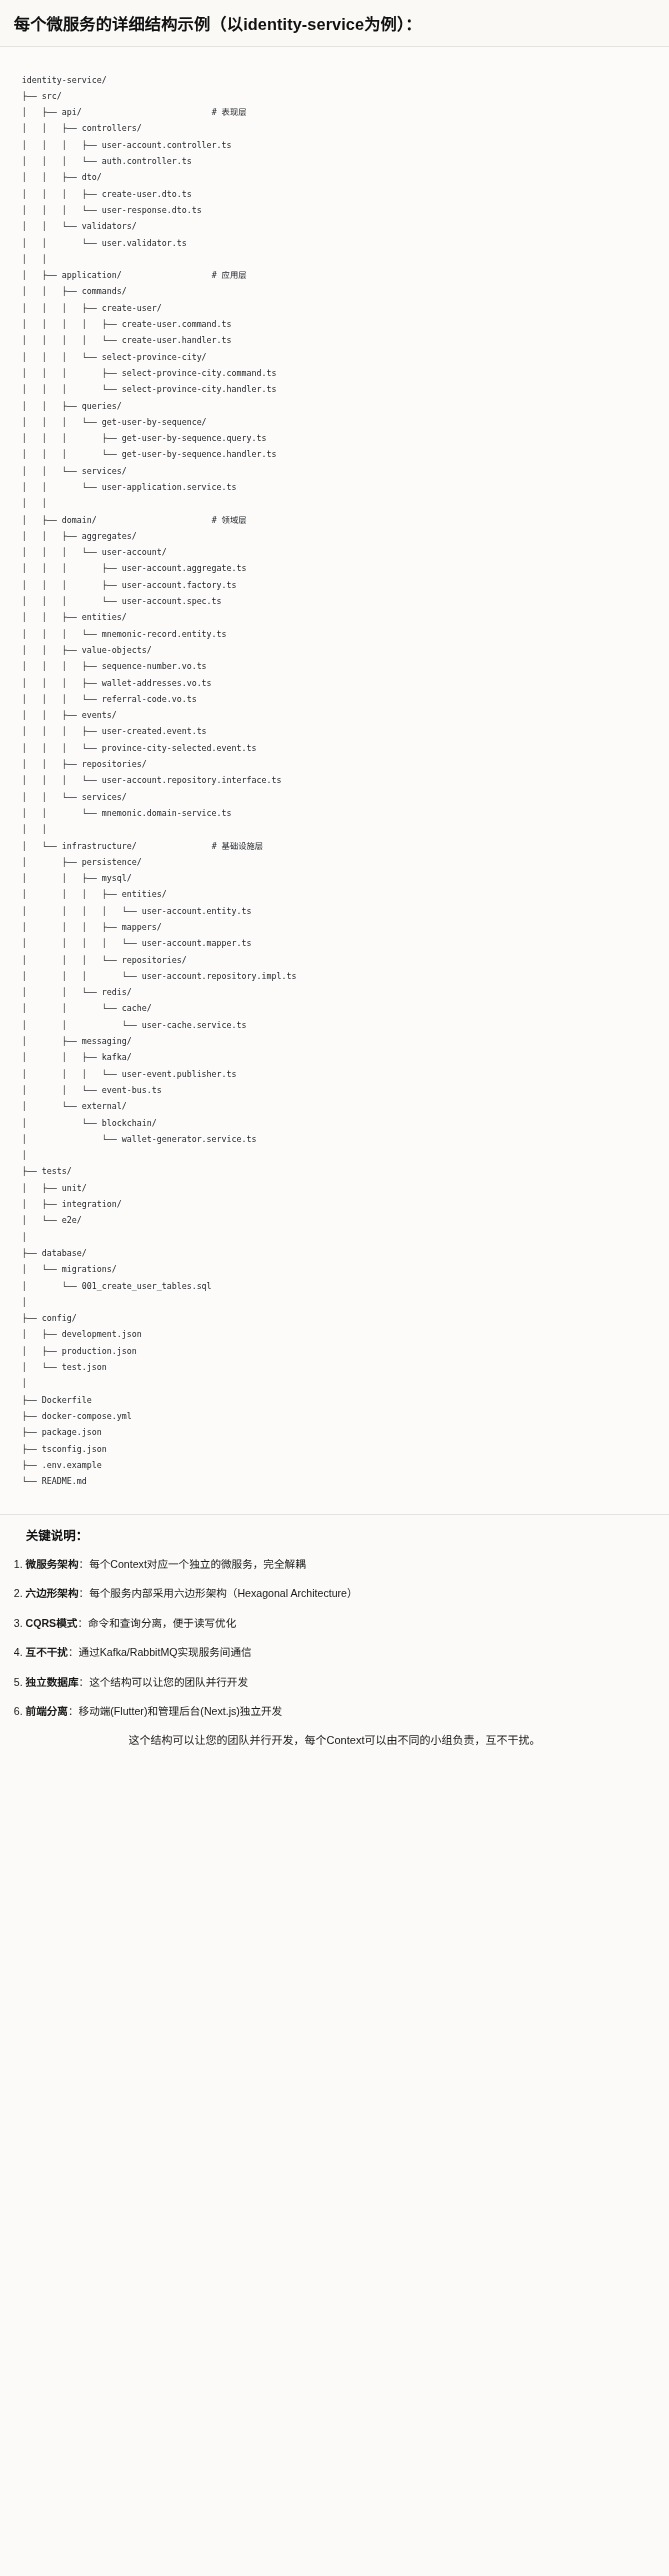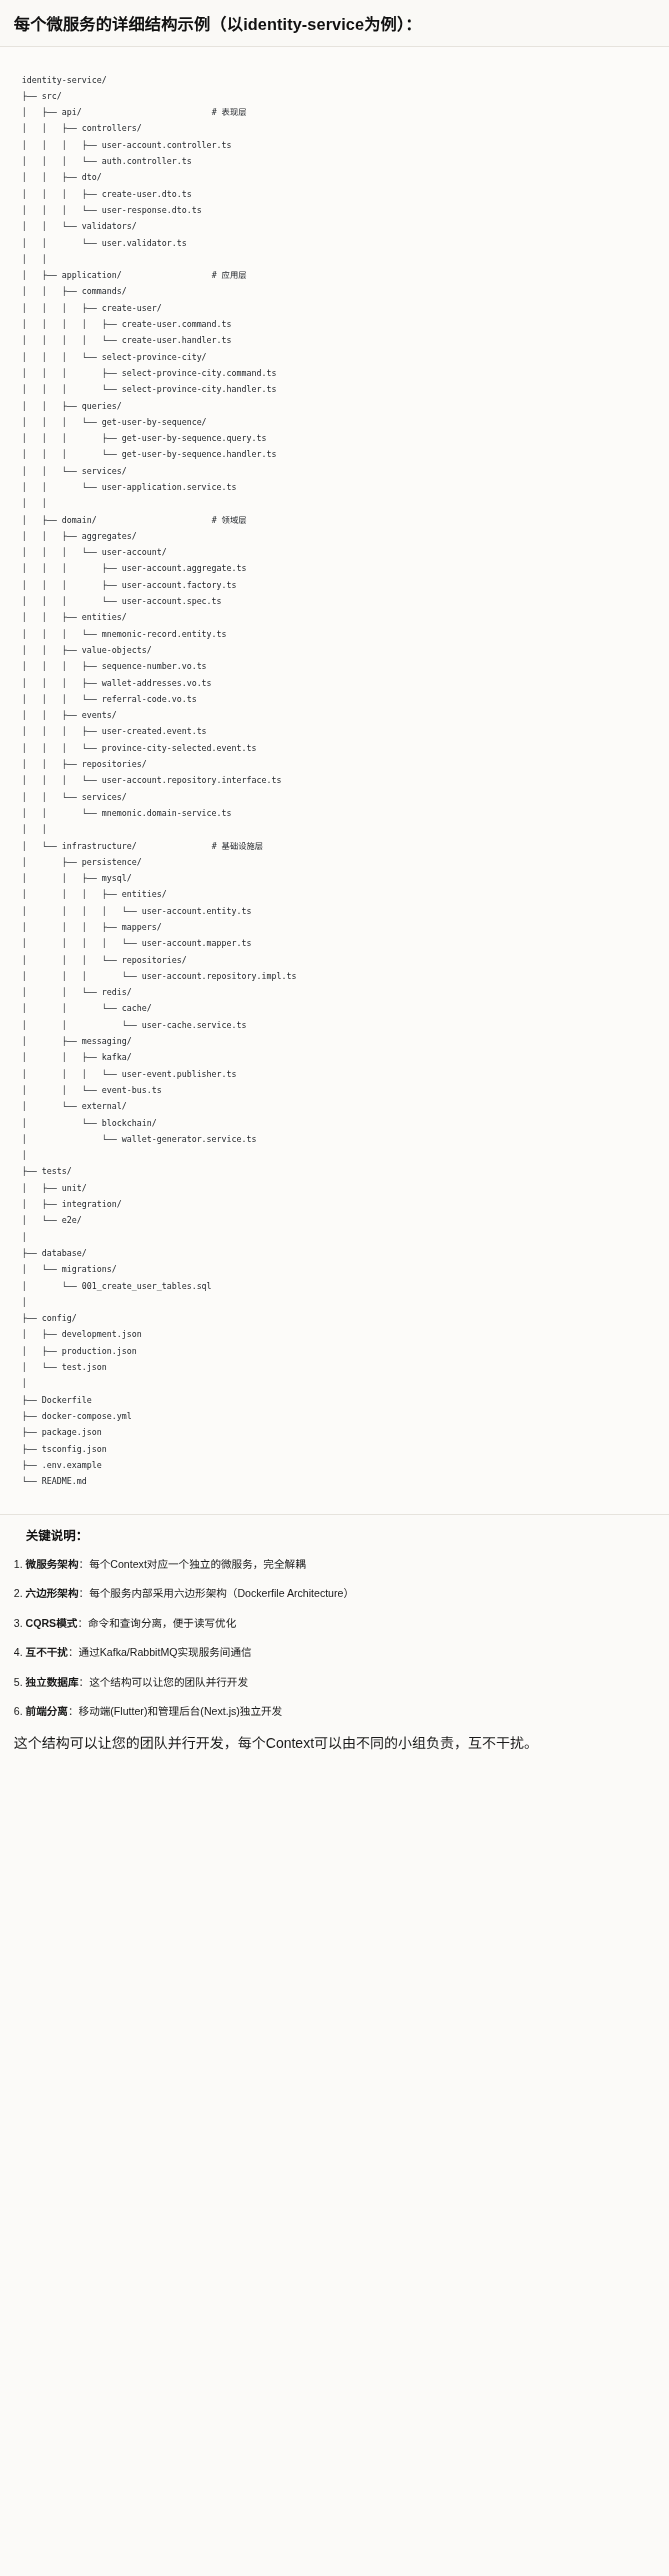--- a/index.html
+++ b/index.html
@@ -83,44 +83,45 @@
     font-weight: 400;
   }
   .note-item .term {
     font-weight: 700;
     margin-top: 37px;
   }
   .note-item .desc {
     font-weight: 400;
   }
   .note-footer {
-    font-size: 14px;
+    font-size: 11px;
     line-height: 1.6;
     color: #1a1a1a;
     margin: 3.8px 0 0 0;
+    text-align: center;
   }
 </style>
 </head>
 <body>
 
 <div class="page">
 
   <header class="doc-header">
     <h1 class="doc-title">每个微服务的详细结构示例（以identity-service为例）：</h1>
   </header>
 
   <section class="tree-block">
     <pre class="tree" id="tree-root"><span class="ln">identity-service/</span><span class="ln">├── src/</span><span class="ln">│   ├── api/                          <span class="cmt"># 表现层</span></span><span class="ln">│   │   ├── controllers/</span><span class="ln">│   │   │   ├── user-account.controller.ts</span><span class="ln">│   │   │   └── auth.controller.ts</span><span class="ln">│   │   ├── dto/</span><span class="ln">│   │   │   ├── create-user.dto.ts</span><span class="ln">│   │   │   └── user-response.dto.ts</span><span class="ln">│   │   └── validators/</span><span class="ln">│   │       └── user.validator.ts</span><span class="ln">│   │</span><span class="ln">│   ├── application/                  <span class="cmt"># 应用层</span></span><span class="ln">│   │   ├── commands/</span><span class="ln">│   │   │   ├── create-user/</span><span class="ln">│   │   │   │   ├── create-user.command.ts</span><span class="ln">│   │   │   │   └── create-user.handler.ts</span><span class="ln">│   │   │   └── select-province-city/</span><span class="ln">│   │   │       ├── select-province-city.command.ts</span><span class="ln">│   │   │       └── select-province-city.handler.ts</span><span class="ln">│   │   ├── queries/</span><span class="ln">│   │   │   └── get-user-by-sequence/</span><span class="ln">│   │   │       ├── get-user-by-sequence.query.ts</span><span class="ln">│   │   │       └── get-user-by-sequence.handler.ts</span><span class="ln">│   │   └── services/</span><span class="ln">│   │       └── user-application.service.ts</span><span class="ln">│   │</span><span class="ln">│   ├── domain/                       <span class="cmt"># 领域层</span></span><span class="ln">│   │   ├── aggregates/</span><span class="ln">│   │   │   └── user-account/</span><span class="ln">│   │   │       ├── user-account.aggregate.ts</span><span class="ln">│   │   │       ├── user-account.factory.ts</span><span class="ln">│   │   │       └── user-account.spec.ts</span><span class="ln">│   │   ├── entities/</span><span class="ln">│   │   │   └── mnemonic-record.entity.ts</span><span class="ln">│   │   ├── value-objects/</span><span class="ln">│   │   │   ├── sequence-number.vo.ts</span><span class="ln">│   │   │   ├── wallet-addresses.vo.ts</span><span class="ln">│   │   │   └── referral-code.vo.ts</span><span class="ln">│   │   ├── events/</span><span class="ln">│   │   │   ├── user-created.event.ts</span><span class="ln">│   │   │   └── province-city-selected.event.ts</span><span class="ln">│   │   ├── repositories/</span><span class="ln">│   │   │   └── user-account.repository.interface.ts</span><span class="ln">│   │   └── services/</span><span class="ln">│   │       └── mnemonic.domain-service.ts</span><span class="ln">│   │</span><span class="ln">│   └── infrastructure/               <span class="cmt"># 基础设施层</span></span><span class="ln">│       ├── persistence/</span><span class="ln">│       │   ├── mysql/</span><span class="ln">│       │   │   ├── entities/</span><span class="ln">│       │   │   │   └── user-account.entity.ts</span><span class="ln">│       │   │   ├── mappers/</span><span class="ln">│       │   │   │   └── user-account.mapper.ts</span><span class="ln">│       │   │   └── repositories/</span><span class="ln">│       │   │       └── user-account.repository.impl.ts</span><span class="ln">│       │   └── redis/</span><span class="ln">│       │       └── cache/</span><span class="ln">│       │           └── user-cache.service.ts</span><span class="ln">│       ├── messaging/</span><span class="ln">│       │   ├── kafka/</span><span class="ln">│       │   │   └── user-event.publisher.ts</span><span class="ln">│       │   └── event-bus.ts</span><span class="ln">│       └── external/</span><span class="ln">│           └── blockchain/</span><span class="ln">│               └── wallet-generator.service.ts</span><span class="ln">│</span><span class="ln">├── tests/</span><span class="ln">│   ├── unit/</span><span class="ln">│   ├── integration/</span><span class="ln">│   └── e2e/</span><span class="ln">│</span><span class="ln">├── database/</span><span class="ln">│   └── migrations/</span><span class="ln">│       └── 001_create_user_tables.sql</span><span class="ln">│</span><span class="ln">├── config/</span><span class="ln">│   ├── development.json</span><span class="ln">│   ├── production.json</span><span class="ln">│   └── test.json</span><span class="ln">│</span><span class="ln">├── Dockerfile</span><span class="ln">├── docker-compose.yml</span><span class="ln">├── package.json</span><span class="ln">├── tsconfig.json</span><span class="ln">├── .env.example</span><span class="ln">└── README.md</span></pre>
   </section>
 
   <section class="notes-block">
     <h2 class="notes-title">关键说明：</h2>
     <div id="notes-list">
         <p class="note-item"><span class="idx">1. </span><span class="term">微服务架构</span><span class="desc">：每个Context对应一个独立的微服务，完全解耦</span></p>
-        <p class="note-item"><span class="idx">2. </span><span class="term">六边形架构</span><span class="desc">：每个服务内部采用六边形架构（Dockerfile Architecture）</span></p>
+        <p class="note-item"><span class="idx">2. </span><span class="term">六边形架构</span><span class="desc">：每个服务内部采用六边形架构（Hexagonal Architecture）</span></p>
         <p class="note-item"><span class="idx">3. </span><span class="term">CQRS模式</span><span class="desc">：命令和查询分离，便于读写优化</span></p>
         <p class="note-item"><span class="idx">4. </span><span class="term">互不干扰</span><span class="desc">：通过Kafka/RabbitMQ实现服务间通信</span></p>
         <p class="note-item"><span class="idx">5. </span><span class="term">独立数据库</span><span class="desc">：这个结构可以让您的团队并行开发</span></p>
         <p class="note-item"><span class="idx">6. </span><span class="term">前端分离</span><span class="desc">：移动端(Flutter)和管理后台(Next.js)独立开发</span></p>
       </div>
     <p class="note-footer">这个结构可以让您的团队并行开发，每个Context可以由不同的小组负责，互不干扰。</p>
   </section>
 
 </div>
 

